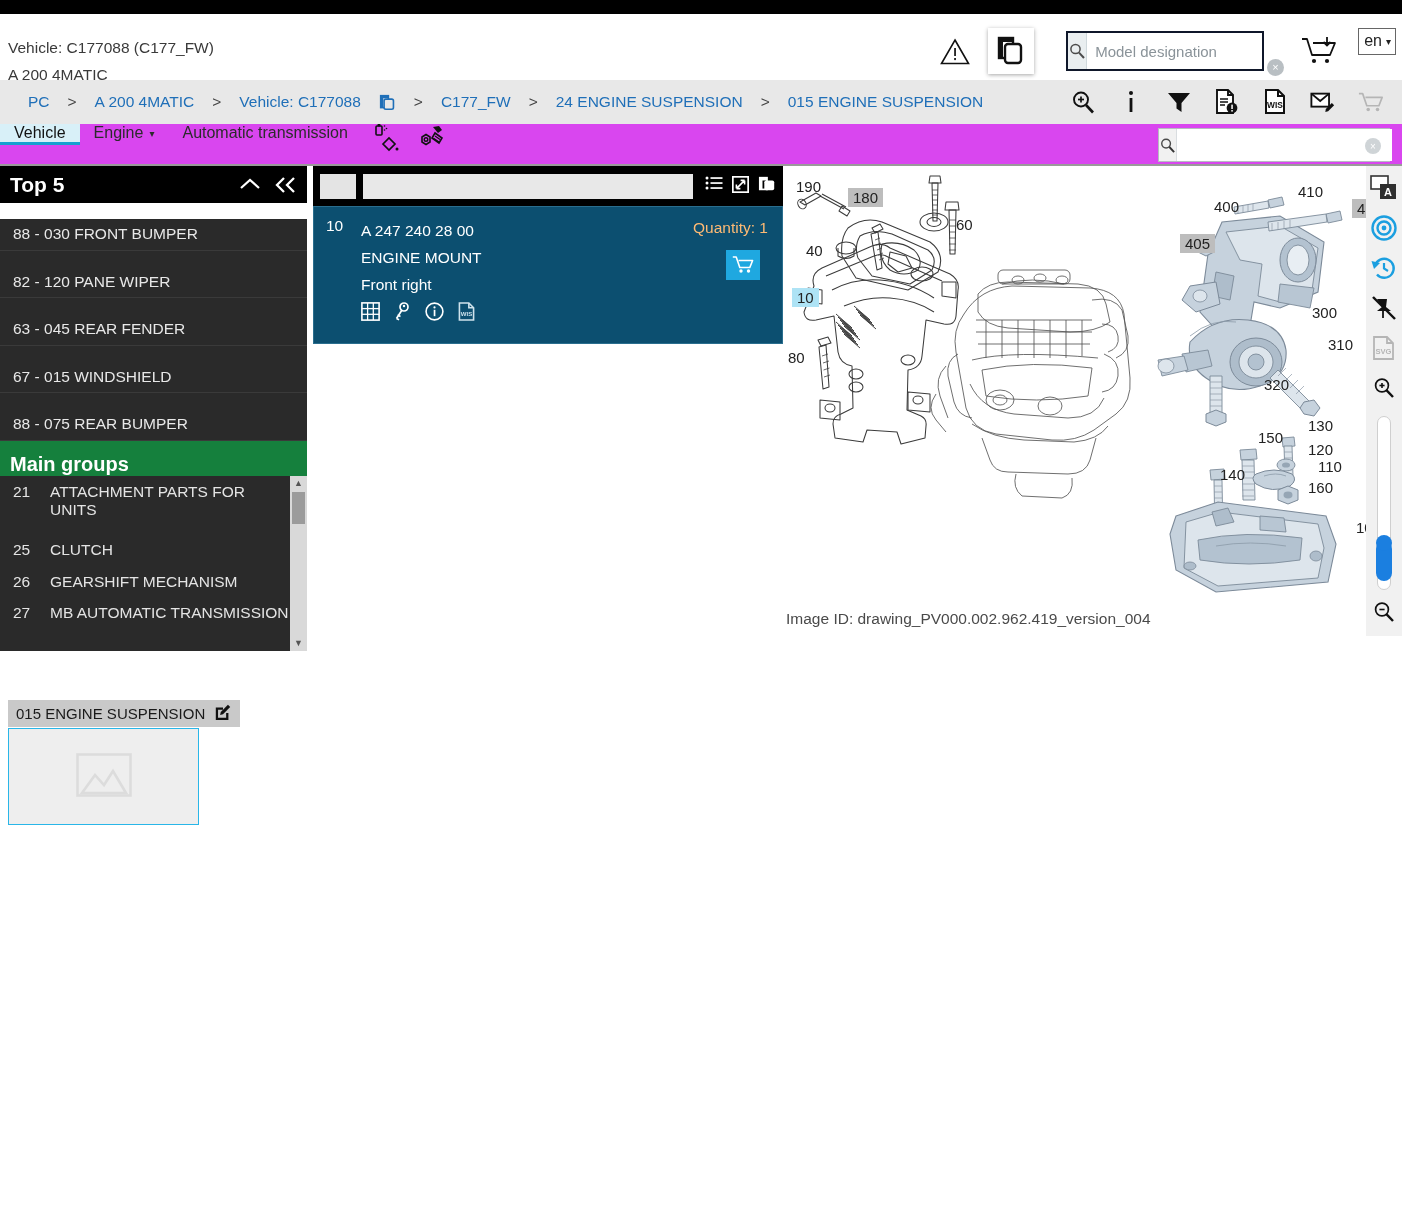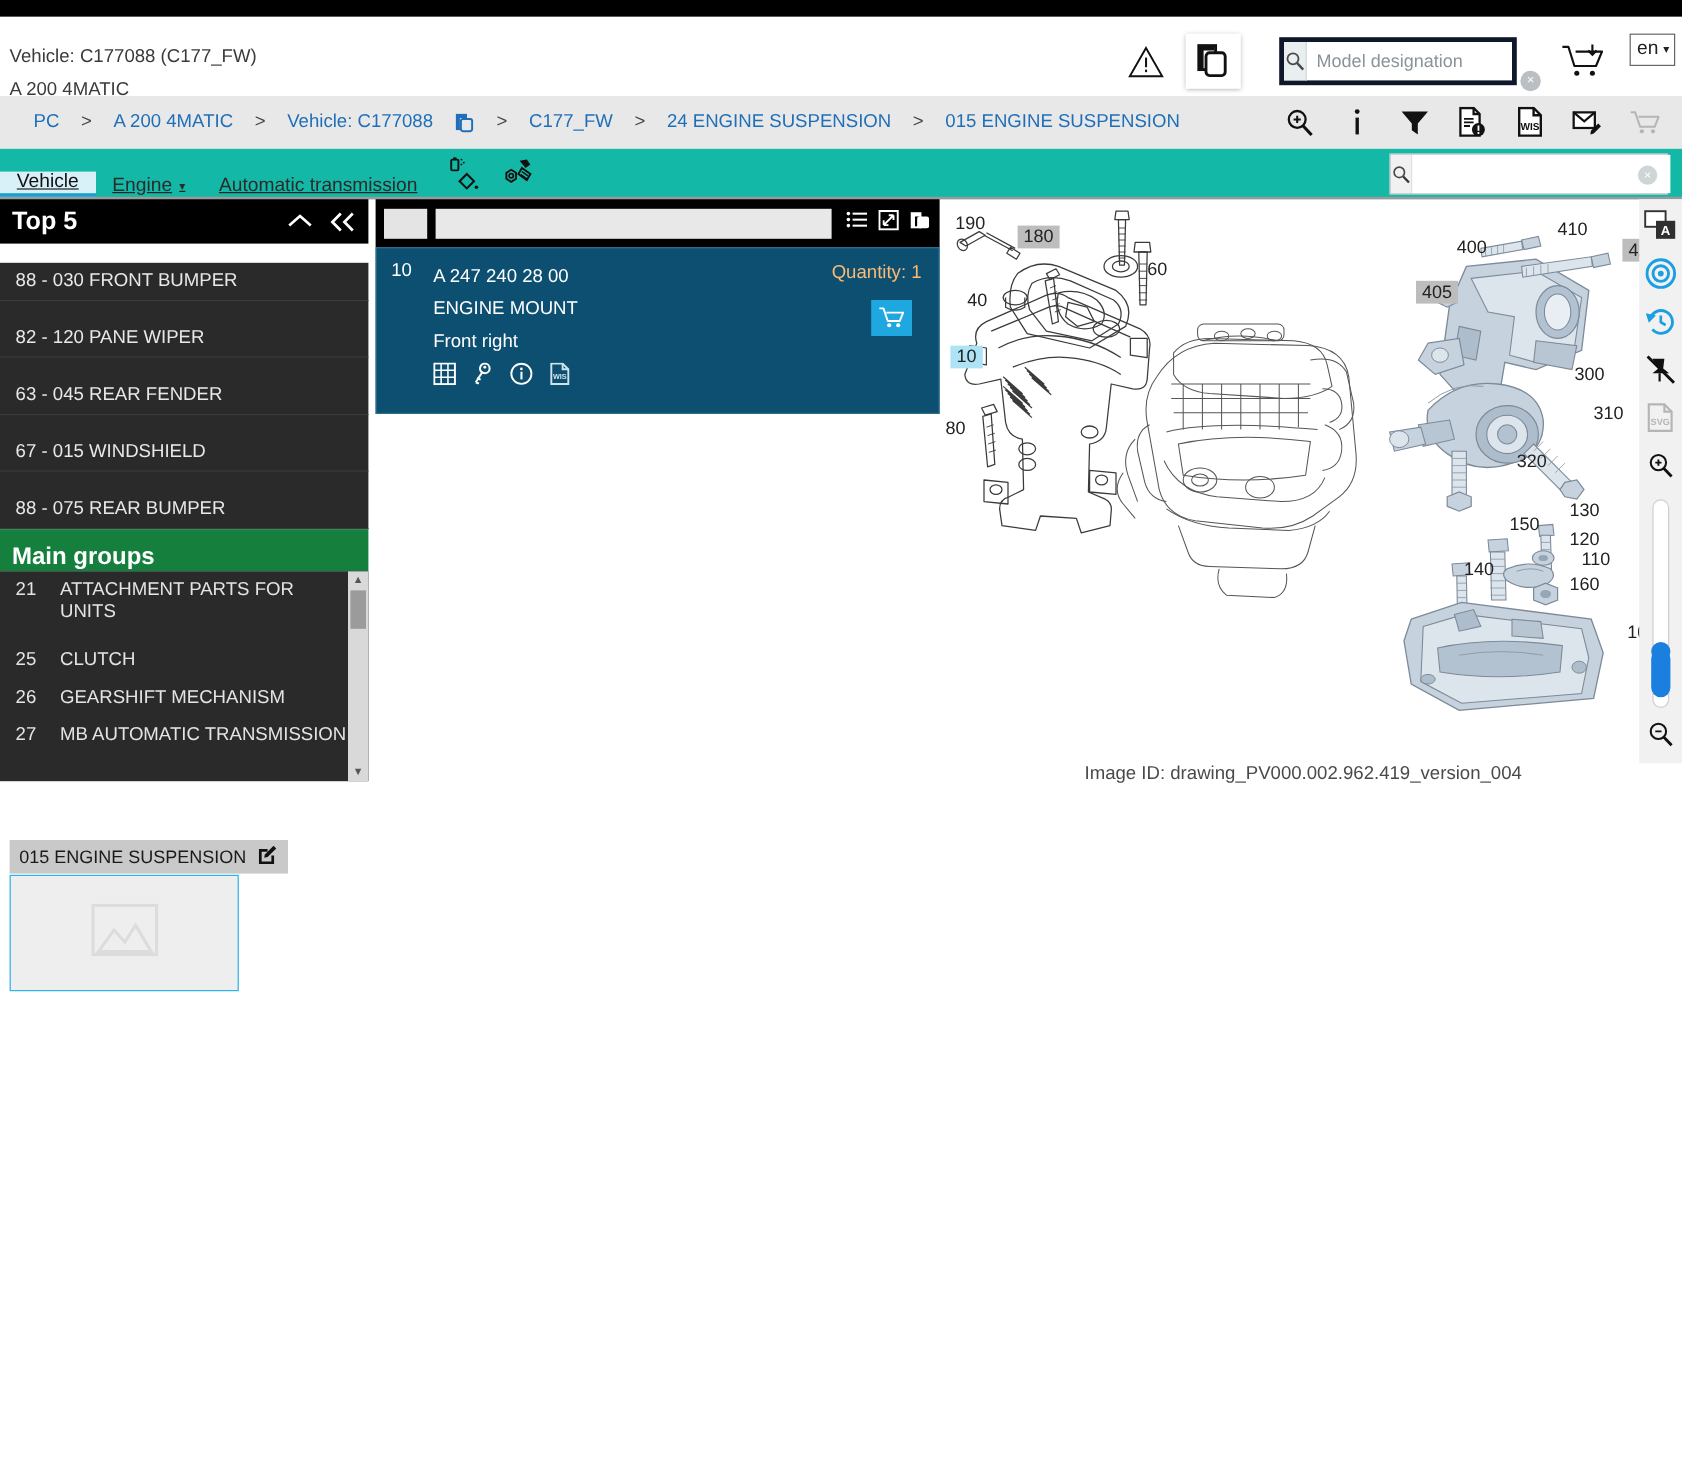--- a/index.html
+++ b/index.html
@@ -20,40 +20,40 @@
   .header { height:66px; position:relative; background:#fff; }
   .veh-info { position:absolute; left:8px; top:20px; font-size:15.5px; color:#3a3a3a; line-height:27px; }
   .veh-info div { white-space:nowrap; }
 
   .hdr-right { position:absolute; right:0; top:14px; display:flex; align-items:center; gap:0px; }
   .warn-icon { width:46px; height:46px; display:flex; align-items:center; justify-content:center; }
   .copy-btn {
     width:46px; height:46px; background:#fff; display:flex; align-items:center; justify-content:center;
     box-shadow:0 1px 4px rgba(0,0,0,.35); margin-left:10px;
   }
-  .search-wrap { display:flex; margin-left:32px; border:4px solid #0f172a; height:40px; width:198px; background:#fff; }
+  .search-wrap { display:flex; margin-left:32px; border:2px solid #0f172a; height:40px; width:198px; background:#fff; }
   .search-ico-box { width:44px; border-right:1px solid #cfd8dc; background:#e9eef0; display:flex; align-items:center; justify-content:center; }
   .search-inp { flex:1; border:none; outline:none; padding:0 8px; font-size:15px; color:#333; font-family:"Liberation Sans", sans-serif; background:transparent; }
   .search-inp::placeholder { color:#8a9399; }
   .clear-dot { position:absolute; right:118px; top:31px; width:17px; height:17px; border-radius:50%; background:#b9bfc3; color:#fff;
                font-size:11px; display:flex; align-items:center; justify-content:center; line-height:1; }
   .cart-hdr { width:52px; height:46px; display:flex; align-items:center; justify-content:center; margin-left:30px; }
   .lang-sel { border:1px solid #666; background:#fff; font-size:16px; padding:1px 4px 2px 5px; margin-left:12px; margin-right:6px;
               display:flex; align-items:center; gap:4px; height:27px; align-self:flex-start; }
 
   
   .crumb-bar { height:44px; background:#e8e8e8; display:flex; align-items:center; position:relative; }
   .crumbs { display:flex; align-items:center; gap:18px; padding-left:28px; font-size:15.5px; }
   .crumbs a { color:#1f6fb8; text-decoration:none; white-space:nowrap; }
   .crumbs .sep { color:#444; }
   .crumb-tools { position:absolute; right:8px; top:0; height:44px; display:flex; align-items:center; gap:22px; padding-right:10px; }
   .crumb-tools .ti { display:flex; align-items:center; justify-content:center; width:26px; height:30px; }
 
   
-  .tab-bar { height:42px; background:#14b8a6; display:flex; align-items:flex-end; position:relative; border-bottom:2px solid #9a9a9a;text-decoration:underline; }
+  .tab-bar { height:42px; background:#d946ef; display:flex; align-items:flex-start; position:relative; border-bottom:2px solid #9a9a9a; }
   .tab { padding:0 14px; display:flex; align-items:center; font-size:16px; color:#2b2b2b; cursor:default; }
   .tab.active { background:#d8f0f8; border-bottom:3px solid #17a0d0; color:#111; }
   .tab .caret { margin-left:6px; font-size:10px; }
   .tab-icons { display:flex; align-items:center; gap:14px; padding-left:10px; }
   .tab-search { position:absolute; right:12px; top:4px; display:flex; height:34px; width:232px; border:1px solid #b6bcc0; background:#fff; }
   .tab-search .ib { width:42px; background:#f1f1f1; border-right:1px solid #d9dde0; display:flex; align-items:center; justify-content:center; }
   .tab-search input { flex:1; border:none; outline:none; padding:0 26px 0 8px; font-size:14px; font-family:"Liberation Sans", sans-serif; }
   .tab-search .xdot { position:absolute; right:8px; top:9px; width:16px; height:16px; border-radius:50%; background:#cfd4d7; color:#fff; font-size:10px;
                       display:flex; align-items:center; justify-content:center; }
 
@@ -91,21 +91,21 @@
   .part-card .qty { position:absolute; right:14px; top:12px; color:#fdba74; font-size:15.5px; }
   .cart-sq { position:absolute; right:22px; top:43px; width:34px; height:30px; background:#1fa8e0; display:flex; align-items:center; justify-content:center; }
   .row-icons { display:flex; align-items:center; gap:14px; margin-top:4px; }
 
   
   .img-area { position:absolute; left:786px; top:0; right:36px; height:470px; }
   .img-area svg { display:block; }
   .callout { position:absolute; font-size:15px; color:#222; font-family:"Liberation Sans", sans-serif; }
   .callout.hl-cyan { background:#aee3f5; padding:1px 5px; }
   .callout.hl-gray { background:#bdbdbd; padding:1px 5px; }
-  .img-id { position:absolute; left:786px; top:470px; width:600px; text-align:center; font-size:15.5px; color:#4a4a4a; }
+  .img-id { position:absolute; left:786px; top:444px; width:600px; text-align:left; font-size:15.5px; color:#4a4a4a; }
 
   
   .vtools { position:absolute; right:0; top:0; width:36px; height:470px; background:#f1f1f1; display:flex;
             flex-direction:column; align-items:center; padding-top:6px; }
   .vtools .vt { width:32px; height:34px; display:flex; align-items:center; justify-content:center; margin-bottom:8px; }
   .vslider { width:14px; height:185px; background:#fff; border:1px solid #cfcfcf; border-radius:8px; position:relative; margin:4px 0 6px 0; }
   .vslider .knob { position:absolute; left:-2px; bottom:8px; width:16px; height:40px; background:#1b7fe0; border-radius:8px; }
   .vslider .knob:after { content:""; position:absolute; left:0; top:-6px; width:16px; height:16px; border-radius:50%; background:#1b7fe0; }
 
   

